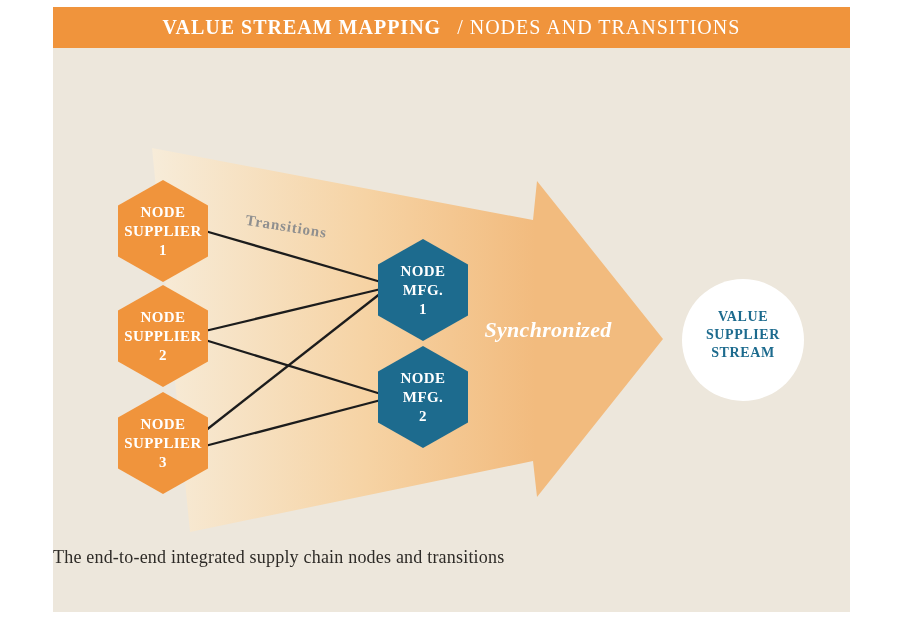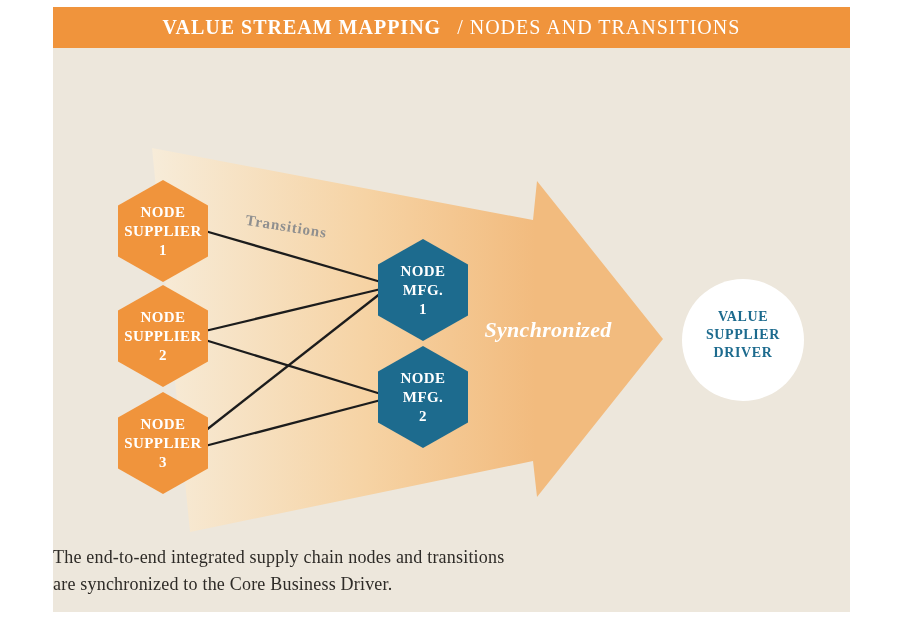--- a/index.html
+++ b/index.html
@@ -131,22 +131,21 @@
   </div>
 
   <div class="transitions-label">Transitions</div>
 
   <div class="sync-label">Synchronized</div>
 
   <div class="core-circle">
     <div class="core-text">
       <span>VALUE</span>
       <span>SUPPLIER</span>
-      <span>DRIVER</span>
+      <span>STREAM</span>
     </div>
   </div>
 
   <p class="footer">
     <span>The end-to-end integrated supply chain nodes and transitions</span><br>
-    <span>are synchronized to the Core Business Driver.</span>
   </p>
 
 </div>
 
 </body></html>

